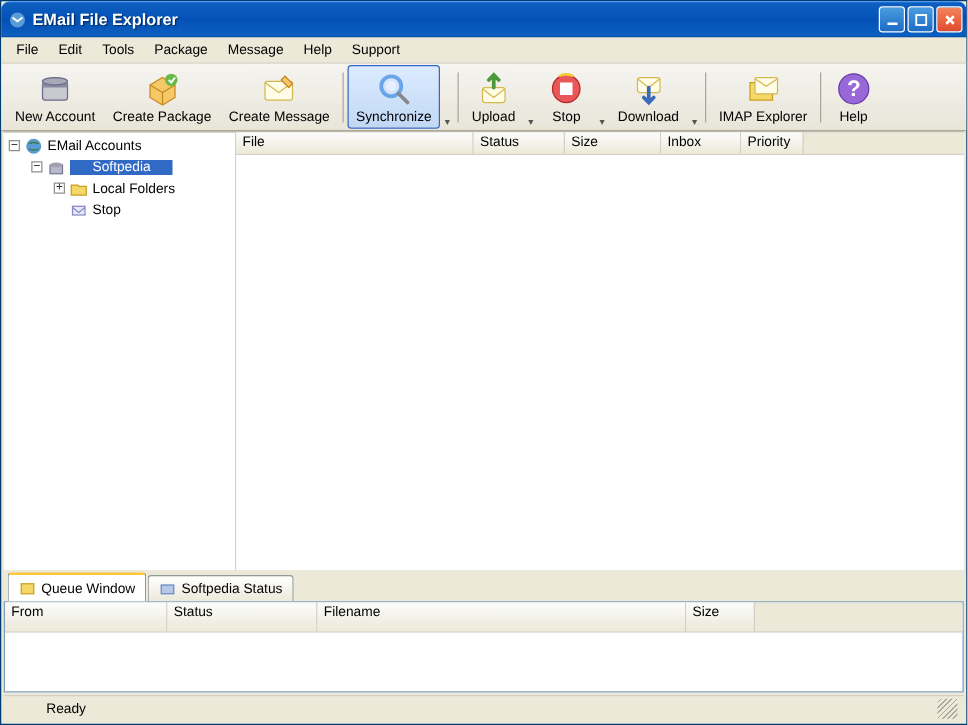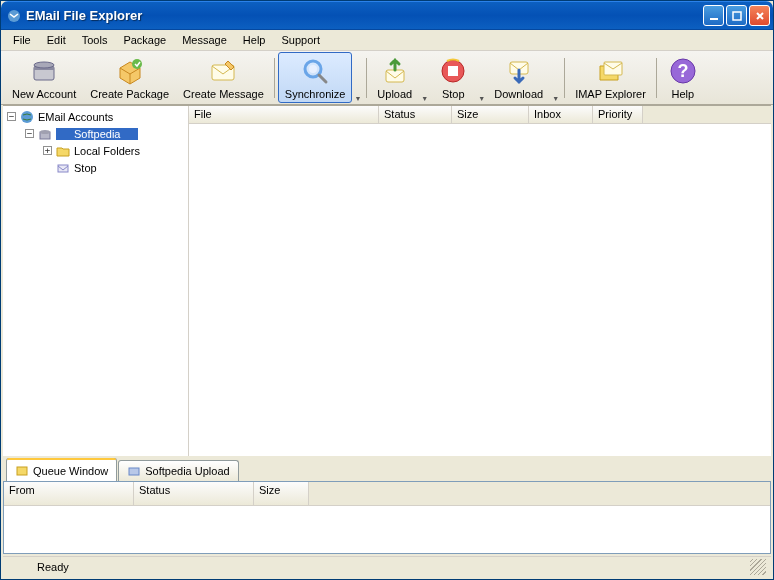--- a/index.html
+++ b/index.html
@@ -277,27 +277,28 @@
             </svg>
           </span>
         <span>Queue Window</span>
       </div>
       <div class="tab">
         <span class="tab-icon">
             <svg width="12" height="12">
               <rect x="1" y="3" width="10" height="7" fill="#b8c8e8" stroke="#6888c8"></rect>
             </svg>
           </span>
-        <span>Softpedia Upload</span>
+        <span>Softpedia Status</span>
       </div>
     </div>
     <div class="queue-panel">
       <div class="queue-header">
         <div class="list-col" style="width:130px">From</div>
         <div class="list-col" style="width:120px">Status</div>
+        <div class="list-col" style="width:295px">Filename</div>
         <div class="list-col right" style="width:55px">Size</div>
       </div>
     </div>
   </div>
 
   <div class="statusbar">
     <span class="status-cell">Ready</span>
     <span class="status-grip"></span>
   </div>
 </div>

